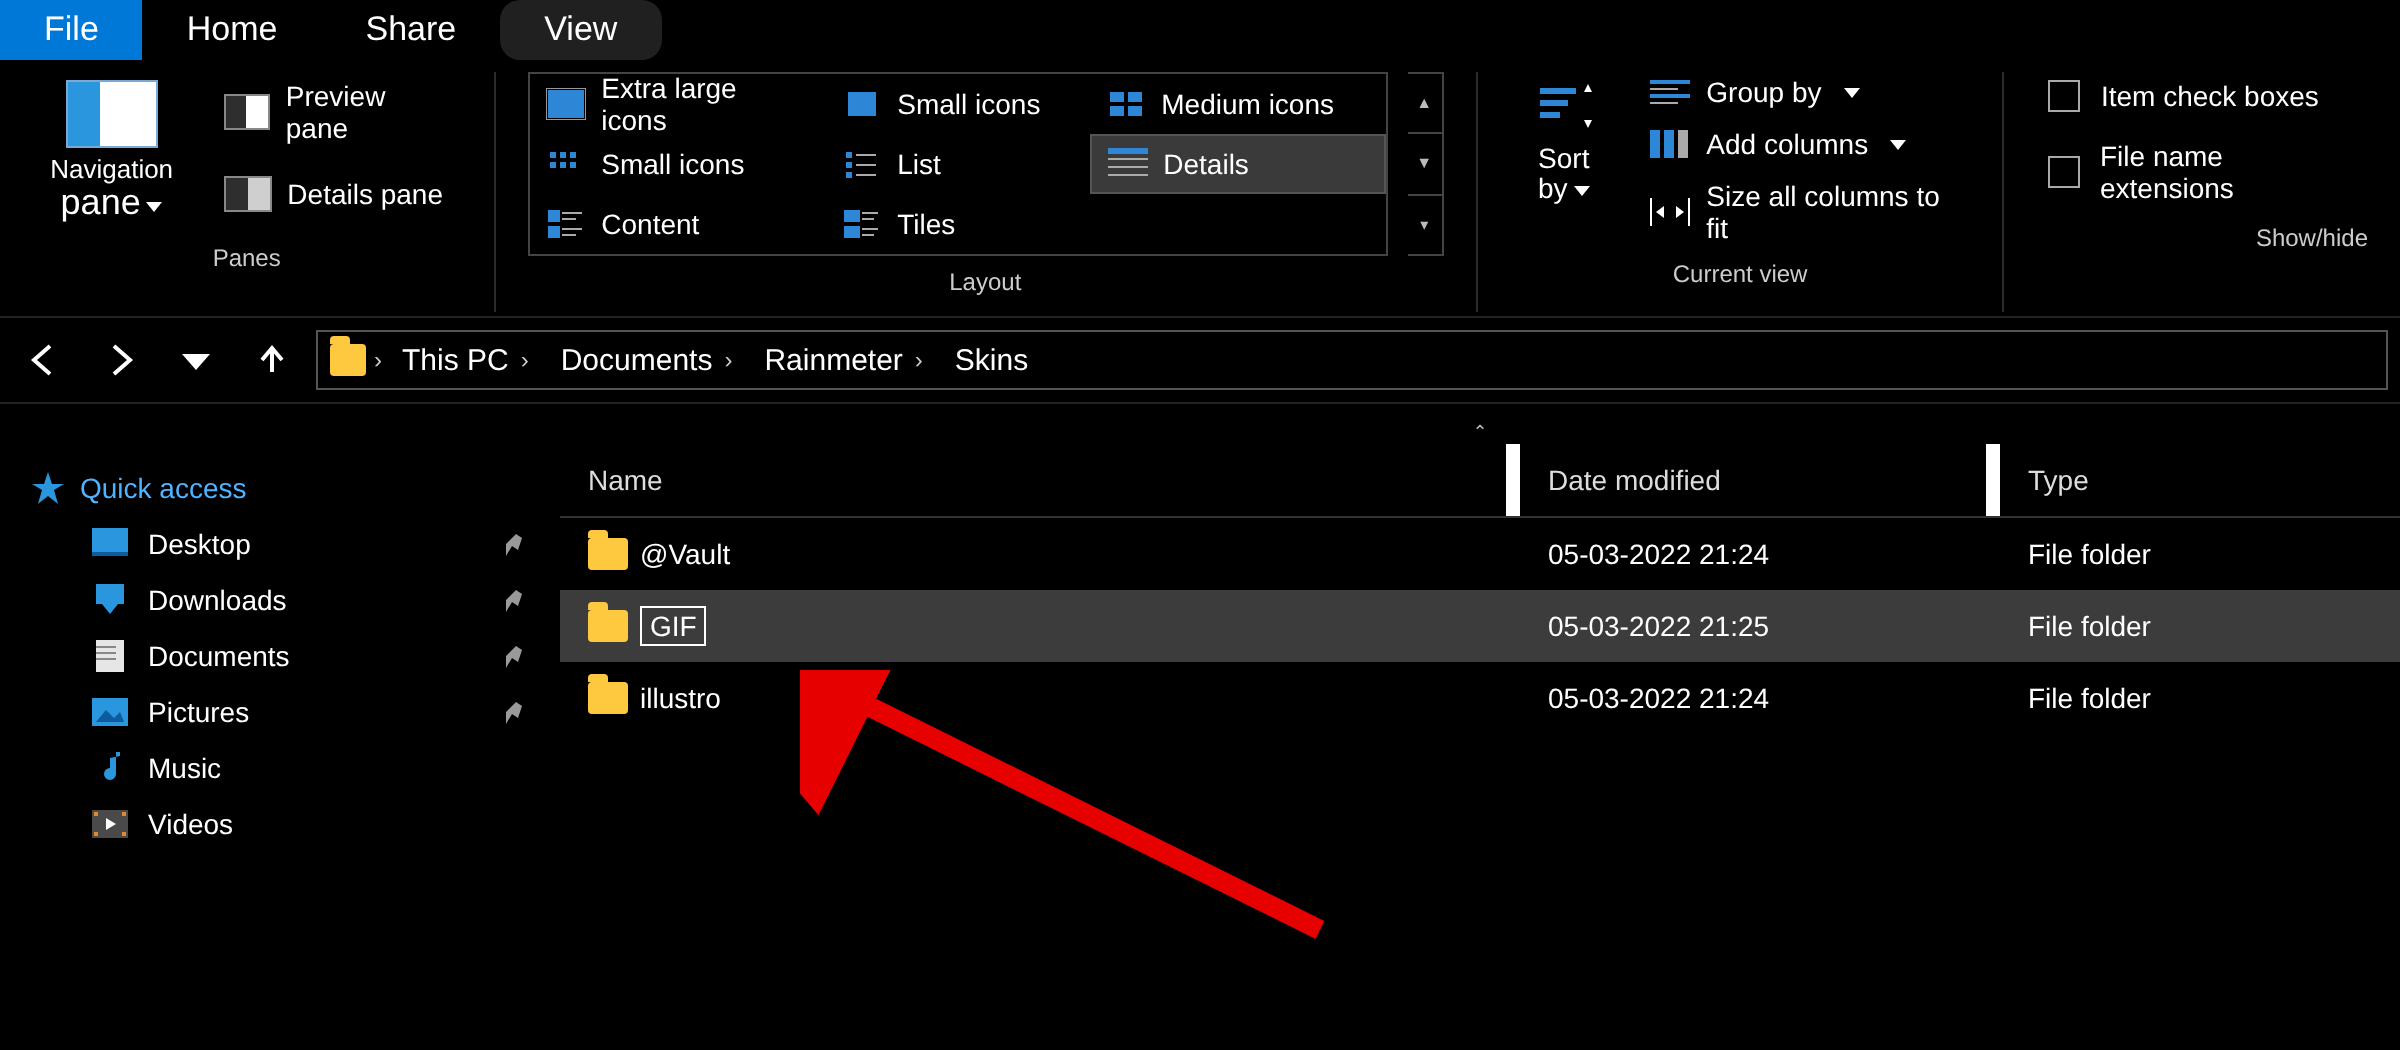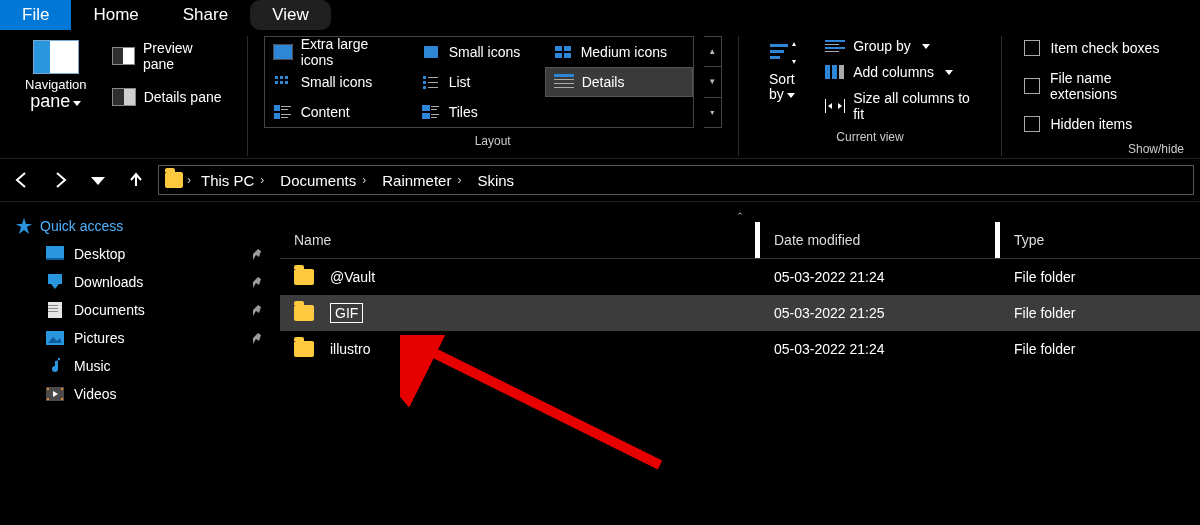--- a/index.html
+++ b/index.html
@@ -165,44 +165,44 @@
     flex:1; height:30px; display:flex; align-items:center;
     border:1px solid #555; background:var(--bg-black);
     padding:0 6px; gap:4px; font-size:15px;
   }
   .addr .crumb { display:flex; align-items:center; gap:6px; padding:0 6px;}
   .addr .sep { font-size:12px; color:#ccc;}
 
   
   .split { display:grid; grid-template-columns: 280px 1fr; height: calc(525px - 30px - 128px - 44px);}
   .sidebar { background: var(--bg-black); padding: 10px 6px; }
-  .sb-group-title { display:flex; align-items:center; gap:8px; padding:6px 10px; color:#4fb3ff;}
+  .sb-group-title { display:flex; align-items:center; gap:8px; padding:6px 10px; color:#4fb3ff;margin-top:18px;}
   .sb-star { color:#1e90ff;}
   .sb-item { display:flex; align-items:center; justify-content:space-between; padding:6px 12px 6px 40px; }
   .sb-item .left { display:flex; align-items:center; gap:10px;}
   .pin { color: var(--pin-dim); font-size:14px;}
   .ico16 { width:18px; height:16px; display:inline-flex; align-items:center; justify-content:center;}
 
   .content { background: var(--bg-black); }
   .cols {
     display:grid;
     grid-template-columns: 1fr 240px 200px;
     border-bottom:1px solid #333;
     color:#ddd;
   }
-  .col-h { padding:10px 14px; border-right:5px solid #ffffff; display:flex; align-items:center; gap:8px;}
+  .col-h { padding:10px 14px; border-right:7px solid #ffffff; display:flex; align-items:center; gap:8px;}
   .sort-caret { font-size:9px; color:#bbb; margin:0 auto;}
   .rows .row {
     display:grid;
     grid-template-columns: 1fr 240px 200px;
     align-items:center;
     height:36px;
   }
   .rows .row.selected { background: #3c3c3c;}
-  .cell { padding: 0 14px; display:flex; align-items:center; gap:16px; }
+  .cell { padding: 0 14px; display:flex; align-items:center; gap:6px; }
   .folder {
     width:20px; height:16px; background: var(--folder-yellow);
     border-radius: 2px 2px 2px 2px;
     position:relative;
   }
   .folder::before {
     content:""; position:absolute; top:-4px; left:0;
     width:10px; height:4px; background:var(--folder-yellow);
     border-radius:2px 2px 0 0;
   }
@@ -264,20 +264,21 @@
                 <span></span>
                 <span></span>
                 <span></span>
                 <span></span>
                 <span></span>
               </span>
             <span>Details pane</span>
           </div>
         </div>
       </div>
+      <div class="ribbon-group-label">Panes</div>
     </div>
 
     <div class="divider"></div>
 
     <div class="ribbon-group" style="flex:0 0 auto;">
       <div class="ribbon-row">
         <div class="layout-grid">
 
           <div class="layout-item">
             <span class="lic">
@@ -447,24 +448,20 @@
     <div class="ribbon-group" style="align-items:flex-start;">
       <div class="stack" style="gap:6px;">
         <div class="sh-item">
           <span class="cb"></span>
           <span>Item check boxes</span>
         </div>
         <div class="sh-item">
           <span class="cb"></span>
           <span>File name extensions</span>
         </div>
-        <div class="sh-item">
-          <span class="cb"></span>
-          <span>Hidden items</span>
-        </div>
       </div>
       <div class="ribbon-group-label" style="text-align:right;">Show/hide</div>
     </div>
 
   </div>
 
   <div class="navbar">
     <div class="nav-btn">
       <svg width="18" height="18">
           <path d="M12 2 L4 9 L12 16" stroke="#fff" stroke-width="2" fill="none"></path>

